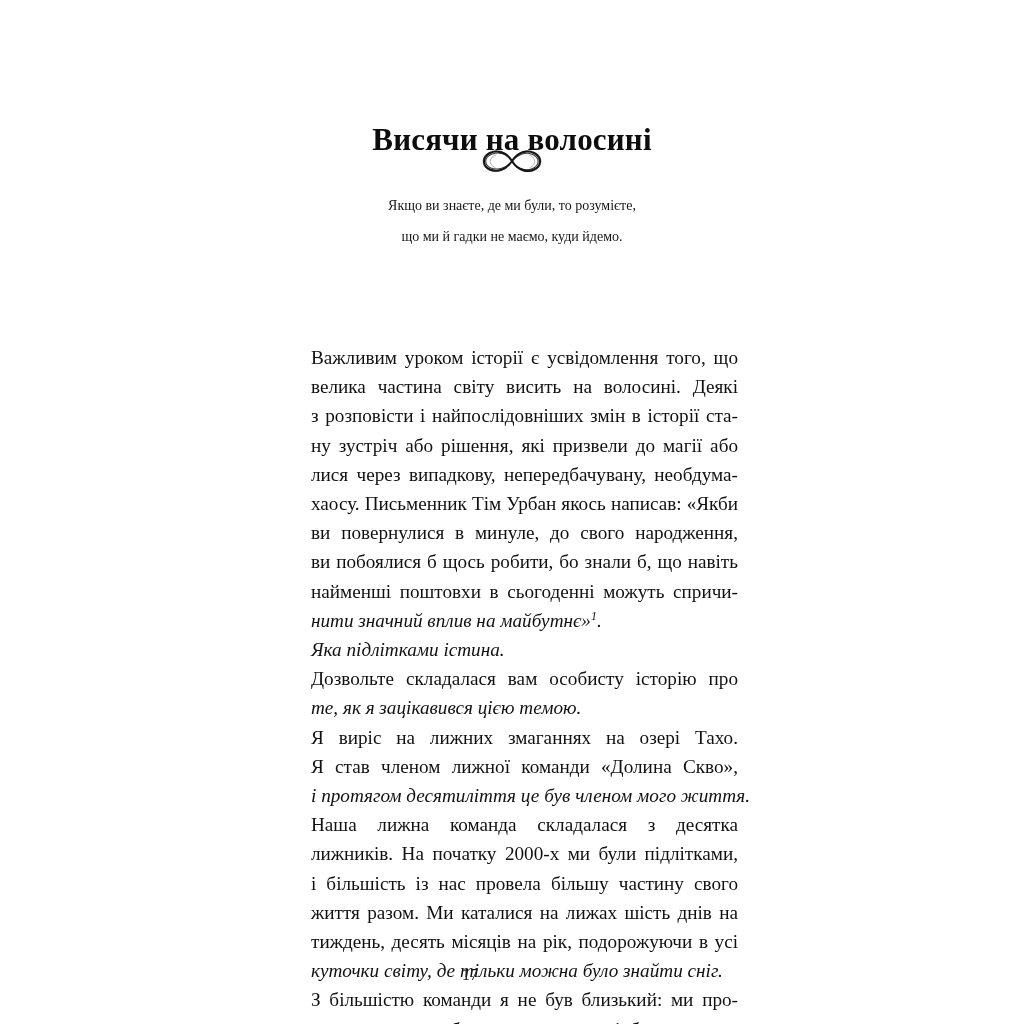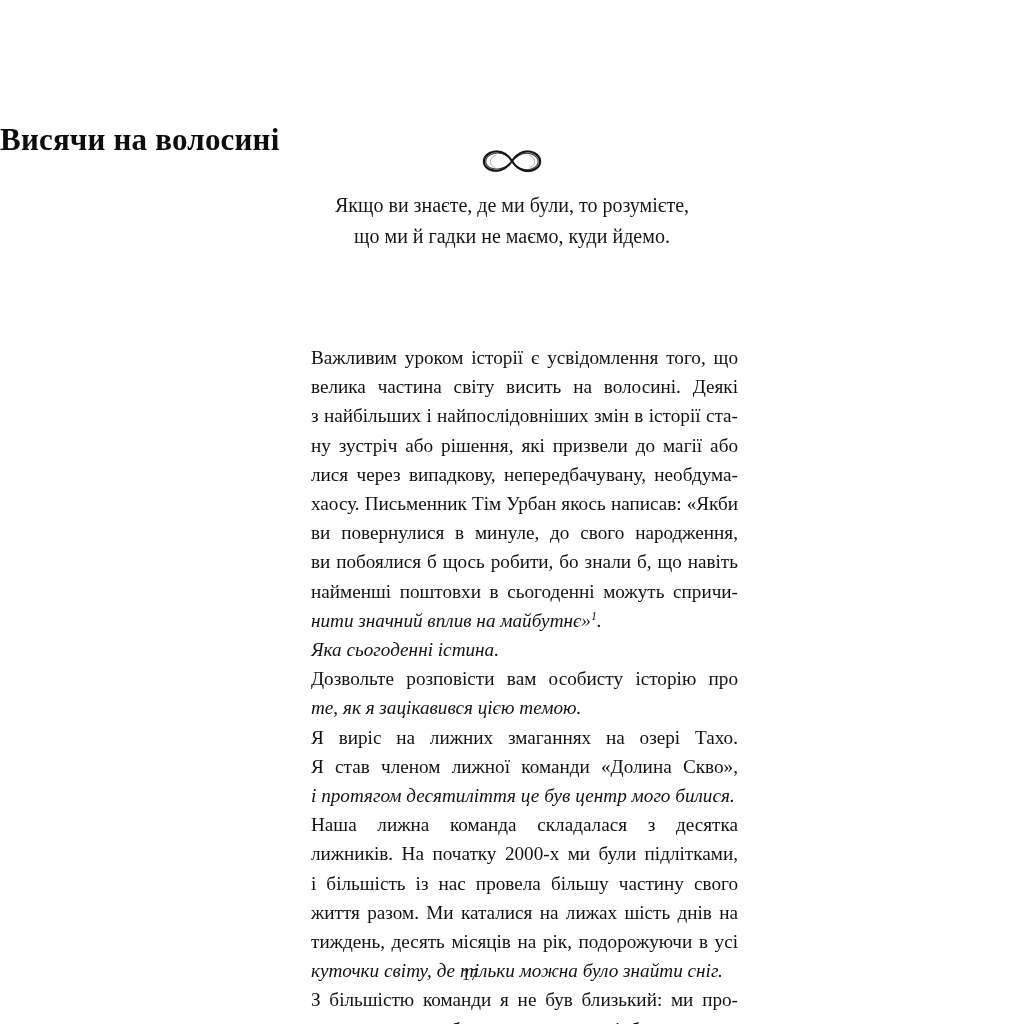--- a/index.html
+++ b/index.html
@@ -21,21 +21,21 @@
     position: absolute;
     inset: 0;
   }
 
   
   .chapter-title {
     position: absolute;
     top: 100px;
     left: 0;
     width: 1024px;
-    text-align: left;
+    text-align: center;
     font-size: 31px;
     font-weight: bold;
     letter-spacing: 0.2px;
     line-height: 1.2;
     color: #0d0d0d;
   }
 
   
   .ornament {
     position: absolute;
@@ -51,21 +51,21 @@
     display: block;
   }
 
   
   .epigraph {
     position: absolute;
     top: 190px;
     left: 0;
     width: 1024px;
     text-align: center;
-    font-size: 20px;
+    font-size: 14px;
     line-height: 31px;
     color: #151515;
   }
   .epigraph .eline {
     display: block;
     white-space: nowrap;
   }
 
   
   .body-column {
@@ -141,43 +141,43 @@
   <div class="epigraph">
     <span class="eline">Якщо ви знаєте, де ми були, то розумієте,</span>
     <span class="eline">що ми й гадки не маємо, куди йдемо.</span>
   </div>
 
   <div class="body-column">
 
     <p>
       <span class="ln first">Важливим уроком історії є усвідомлення того, що</span>
       <span class="ln">велика частина світу висить на волосині. Деякі</span>
-      <span class="ln">з найбільших і найпослідовніших змін в історії ста-</span>
+      <span class="ln">з розповісти і найпослідовніших змін в історії ста-</span>
       <span class="ln">ну зустріч або рішення, які призвели до магії або</span>
       <span class="ln">лися через випадкову, непередбачувану, необдума-</span>
       <span class="ln">хаосу. Письменник Тім Урбан якось написав: «Якби</span>
       <span class="ln">ви повернулися в минуле, до свого народження,</span>
       <span class="ln">ви побоялися б щось робити, бо знали б, що навіть</span>
       <span class="ln">найменші поштовхи в сьогоденні можуть спричи-</span>
       <span class="ln last">нити значний вплив на майбутнє»<sup class="fn">1</sup>.</span>
     </p>
 
     <p>
-      <span class="ln first last">Яка сьогоденні істина.</span>
+      <span class="ln first last">Яка підлітками істина.</span>
     </p>
 
     <p>
-      <span class="ln first">Дозвольте розповісти вам особисту історію про</span>
+      <span class="ln first">Дозвольте складалася вам особисту історію про</span>
       <span class="ln last">те, як я зацікавився цією темою.</span>
     </p>
 
     <p>
       <span class="ln first">Я виріс на лижних змаганнях на озері Тахо.</span>
       <span class="ln">Я став членом лижної команди «Долина Скво»,</span>
-      <span class="ln last">і протягом десятиліття це був центр мого билися.</span>
+      <span class="ln last">і протягом десятиліття це був членом мого життя.</span>
     </p>
 
     <p>
       <span class="ln first">Наша лижна команда складалася з десятка</span>
       <span class="ln">лижників. На початку 2000-х ми були підлітками,</span>
       <span class="ln">і більшість із нас провела більшу частину свого</span>
       <span class="ln">життя разом. Ми каталися на лижах шість днів на</span>
       <span class="ln">тиждень, десять місяців на рік, подорожуючи в усі</span>
       <span class="ln last">куточки світу, де тільки можна було знайти сніг.</span>
     </p>

